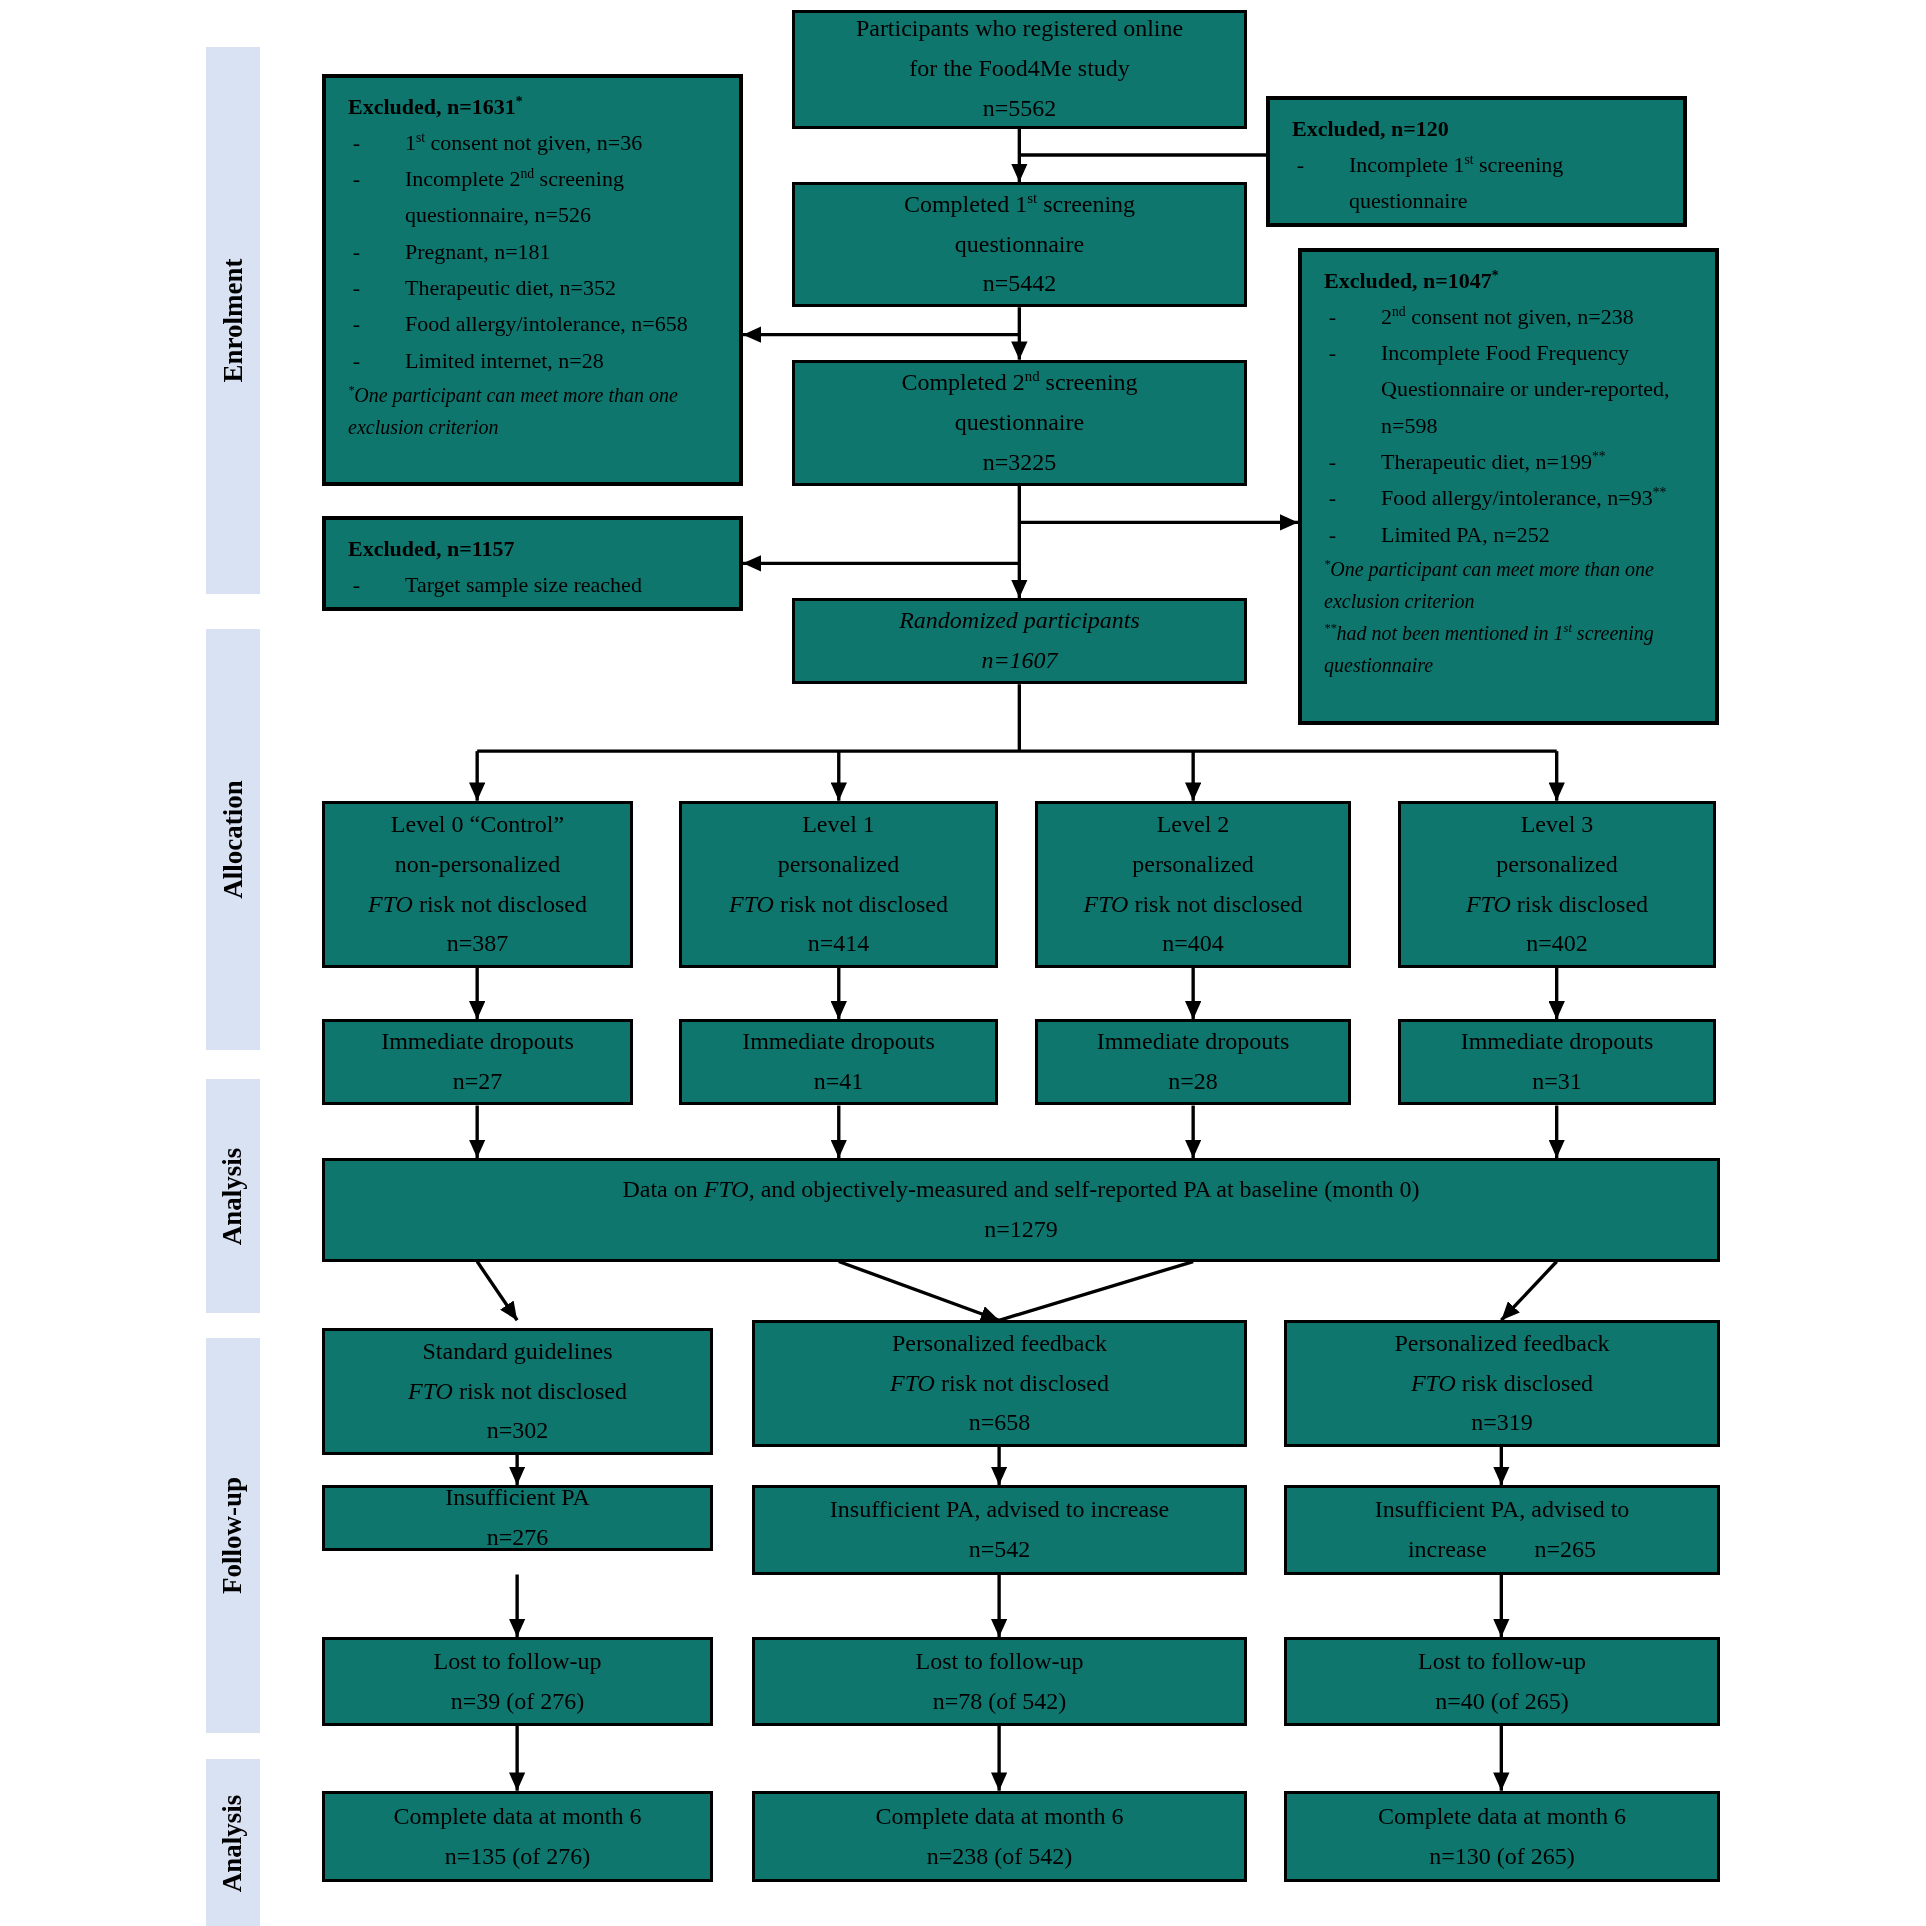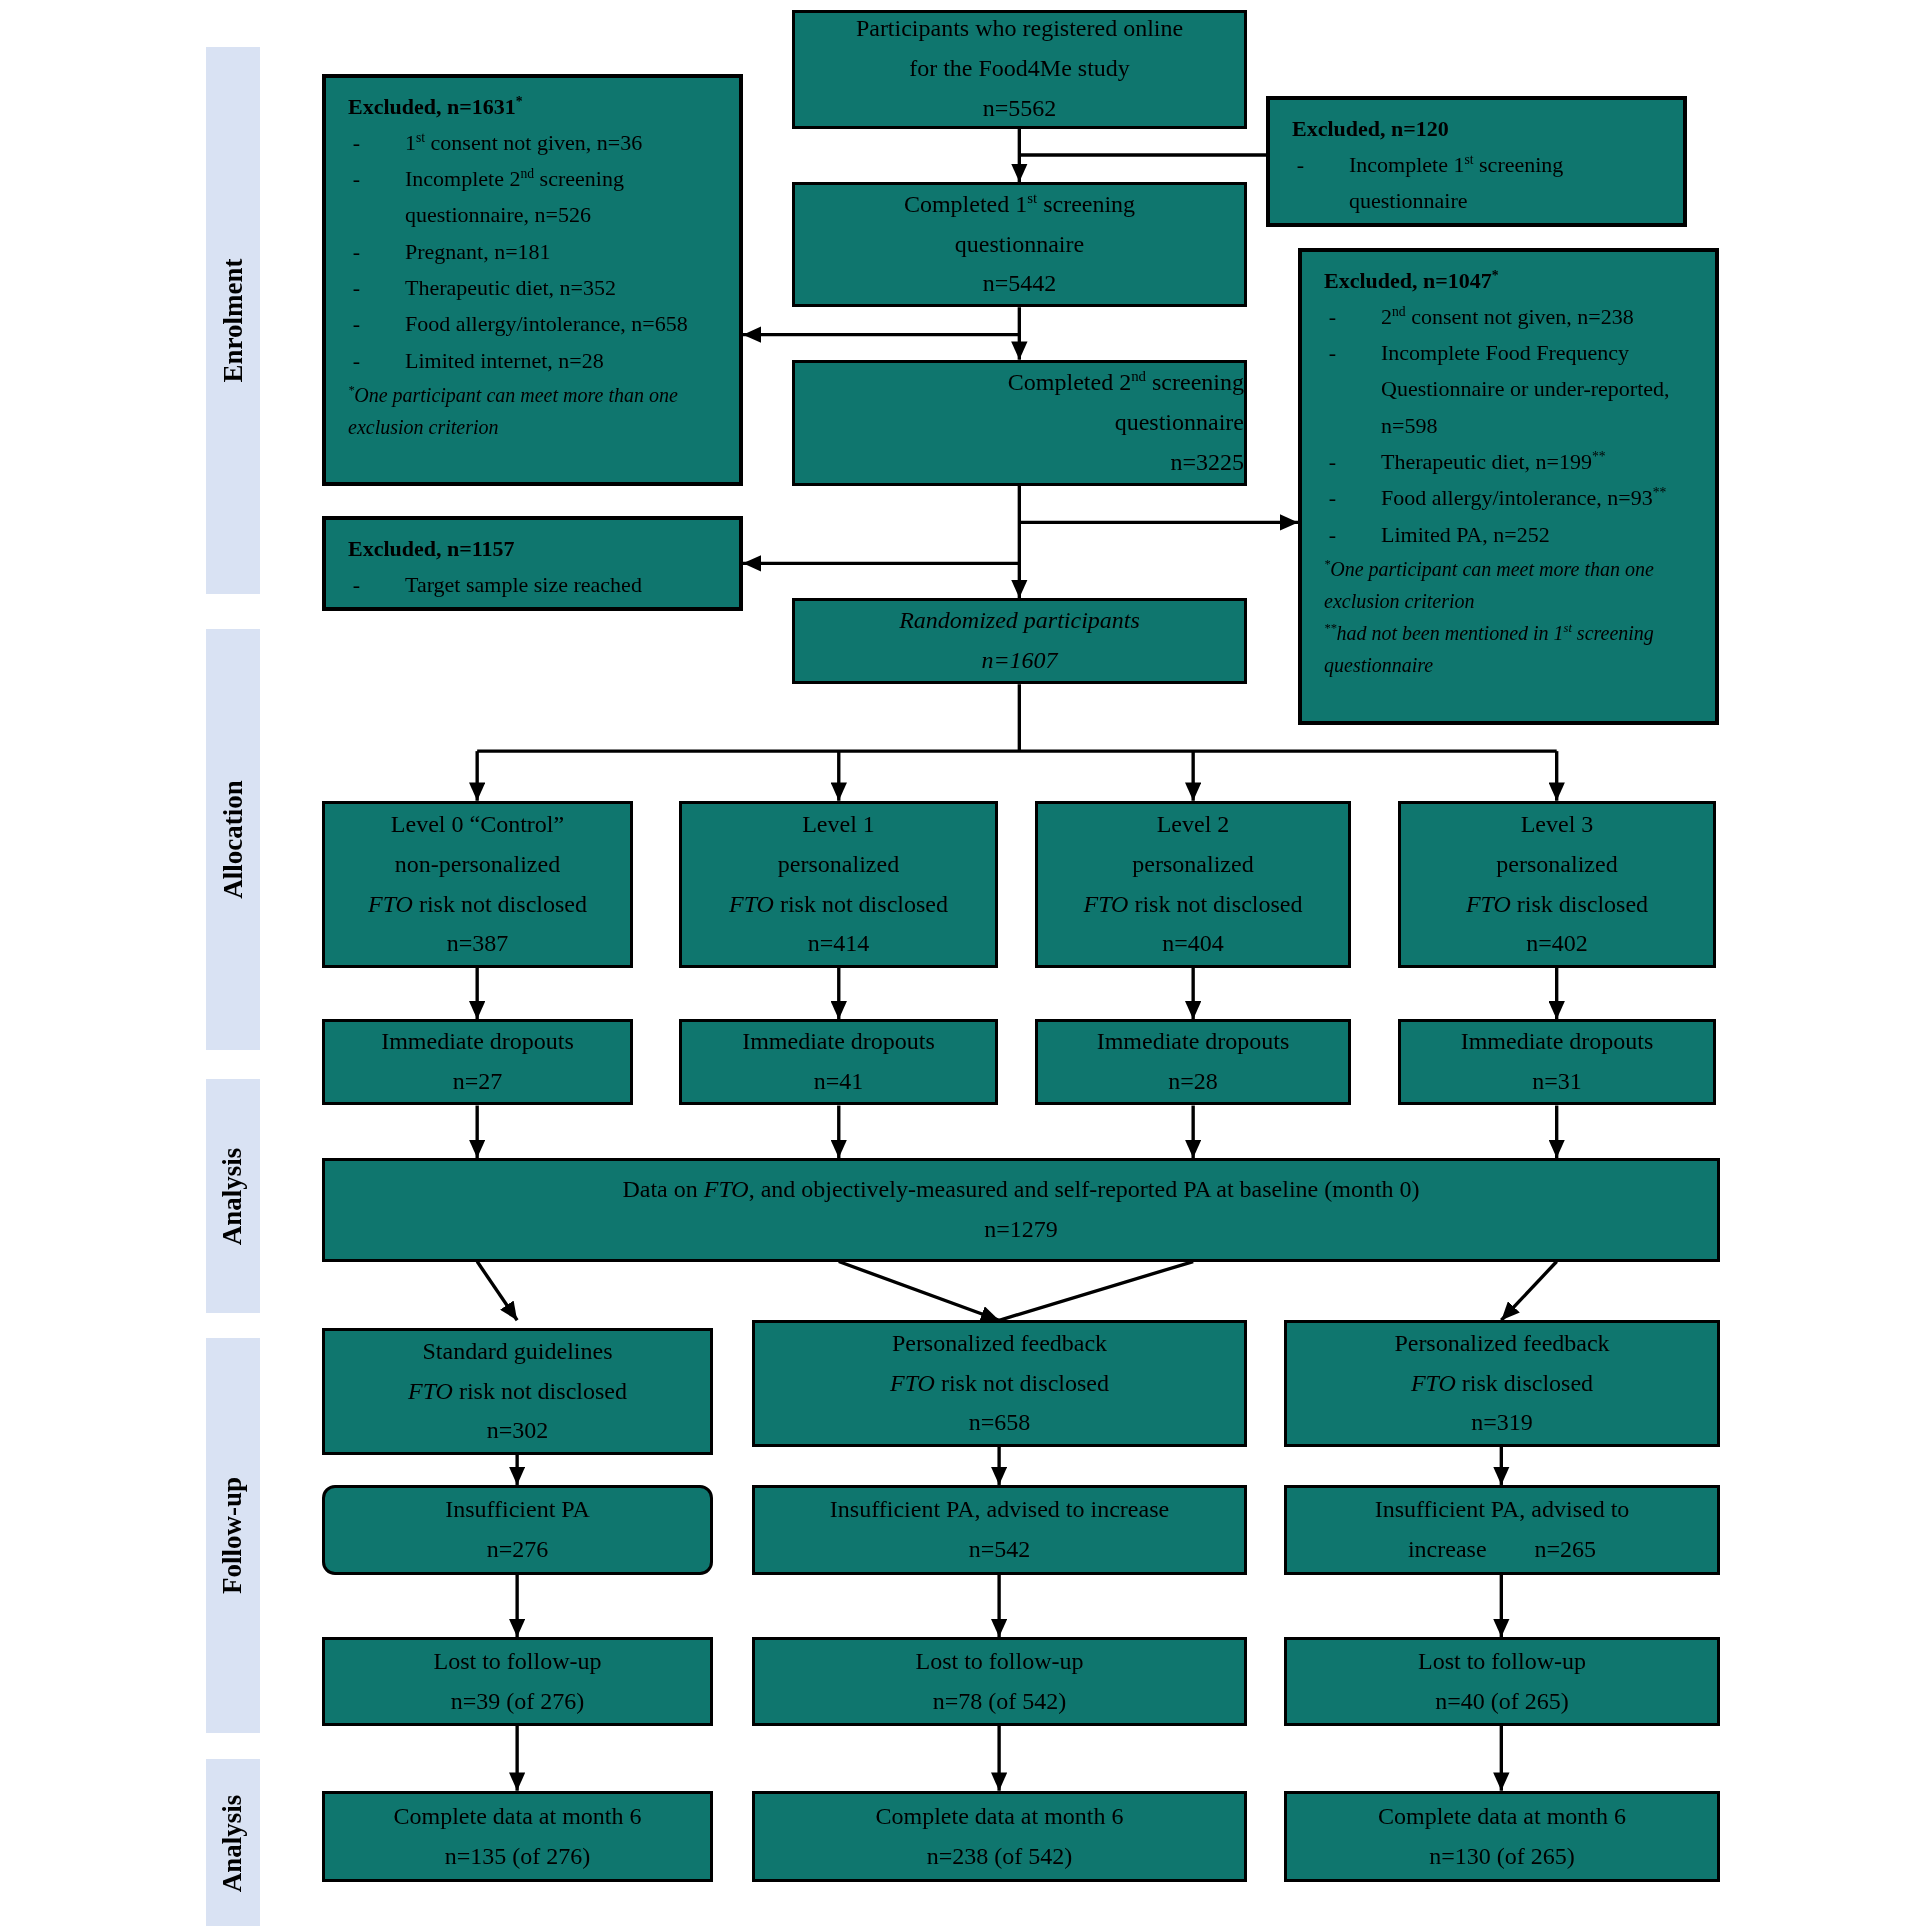--- a/index.html
+++ b/index.html
@@ -26,21 +26,21 @@
   .excl{border-width:4.3px;font-size:22px;line-height:1.65;padding:10.6px 18.3px 6.7px 22px;text-align:left;}
   .extitle{font-weight:bold;}
   .item{position:relative;padding-left:57px;}
   .item .dash{position:absolute;left:4.8px;}
   .footnote{font-style:italic;font-size:20px;line-height:1.6;}
   sup{font-size:0.62em;vertical-align:super;line-height:0;}
 
   
   #box-registered{left:792px;top:9.6px;  width:455px;height:119px;}
   #box-screen1   {left:792px;top:182px; width:455px;height:125px;}
-  #box-screen2   {left:792px;top:360px; width:455px;height:126px;text-align:right;}
+  #box-screen2   {left:792px;top:360px; width:455px;height:126px;}
   #box-randomized{left:792px;top:598px;width:455px;height:86px;font-style:italic;}
   #box-excl1631  {left:322px; top:74px; width:421px;height:412px;}
   #box-excl1157  {left:322px; top:516px;width:421px;height:95px;}
   #box-excl120   {left:1266px;top:96px; width:421px;height:131px;}
   #box-excl1047  {left:1298px;top:248px; width:421px;height:477px;}
 
   
   #box-alloc0{left:322px; top:801px;width:311px;height:167px;}
   #box-alloc1{left:679px;top:801px;width:319px;height:167px;}
   #box-alloc2{left:1035px;top:801px;width:316px;height:167px;}
@@ -50,21 +50,21 @@
   #box-drop2{left:1035px;top:1019px;width:316px;height:86px;}
   #box-drop3{left:1398px;top:1019px;width:318px;height:86px;}
 
   
   #box-baseline{left:322px;top:1158px;width:1398px;height:104px;}
 
   
   #box-fu1a{left:322px; top:1320px;width:391px; height:127px;margin-top:8px;}
   #box-fu2a{left:752px;top:1320px;width:495px;height:127px;}
   #box-fu3a{left:1284px;top:1320px;width:436px; height:127px;}
-  #box-fu1b{left:322px; top:1485px;width:391px; height:90px;border-radius:13px;}
+  #box-fu1b{left:322px; top:1485px;width:391px; height:66px;}
   #box-fu2b{left:752px;top:1485px;width:495px;height:90px;}
   #box-fu3b{left:1284px;top:1485px;width:436px; height:90px;}
   #box-fu1c{left:322px; top:1637px;width:391px; height:89px;}
   #box-fu2c{left:752px;top:1637px;width:495px;height:89px;}
   #box-fu3c{left:1284px;top:1637px;width:436px; height:89px;}
   #box-fu1d{left:322px; top:1791px;width:391px; height:91px;}
   #box-fu2d{left:752px;top:1791px;width:495px;height:91px;}
   #box-fu3d{left:1284px;top:1791px;width:436px; height:91px;}
 </style>
 </head>

